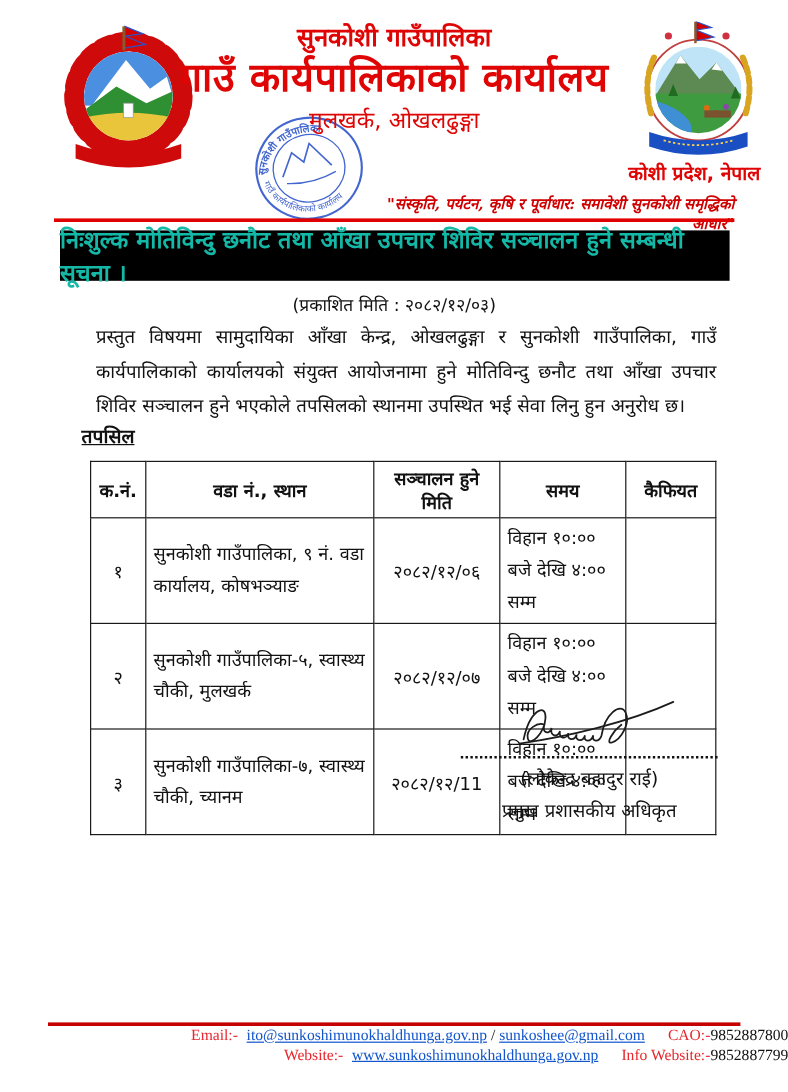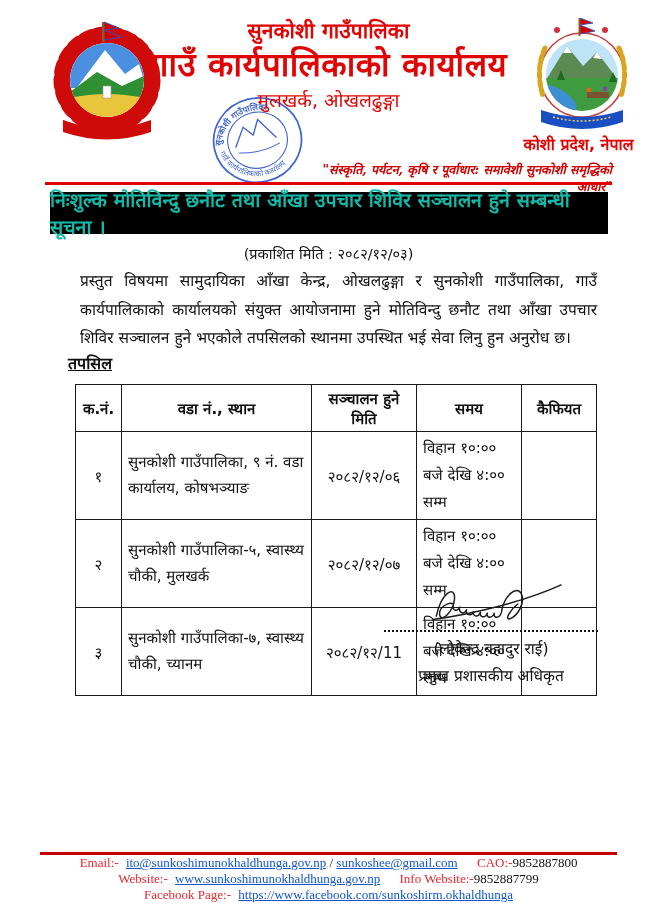--- a/index.html
+++ b/index.html
@@ -50,21 +50,21 @@
   td.c-date { text-align:center; }
   td.c-time { text-align:left; line-height:1.8; }
   
   .sig-block { position:absolute; right:52px; top:578px; width:228px; text-align:center; }
   .sig-img   { width:160px; height:52px; margin-left:40px; display:block; }
   .sig-dots  { width:214px; margin:0 auto; border-bottom:2.4px dotted #111; height:1px; }
   .sig-name  { font-size:15.5px; margin-top:5px; }
   .sig-title { font-size:15.5px; margin-top:5px; }
   
   .foot-rule { position:absolute; left:40px; top:852px; width:577px; height:3px; background:#c40000; }
-  .footer { position:absolute; left:0; top:856px; width:100%; text-align:center;
+  .footer { position:absolute; left:0; top:856px; width:100%; text-align:right;
             font-family:"Liberation Serif", serif; font-size:13px; line-height:1.15; }
   .footer .row { margin-bottom:1px; }
   .f-label { color:#e8262d; }
   .f-link  { color:#1155cc; text-decoration:underline; }
   .f-plain { color:#111; }
   .gap { display:inline-block; width:16px; }
   .gap-s { display:inline-block; width:4px; }
 </style>
 </head>
 <body>
@@ -217,19 +217,15 @@
       <span class="f-link">ito@sunkoshimunokhaldhunga.gov.np</span>
       <span class="f-plain">/</span>
       <span class="f-link">sunkoshee@gmail.com</span><span class="gap"></span>
       <span class="f-label">CAO:-</span><span class="f-plain">9852887800</span>
     </div>
     <div class="row">
       <span class="f-label">Website:-</span><span class="gap-s"></span>
       <span class="f-link">www.sunkoshimunokhaldhunga.gov.np</span><span class="gap"></span>
       <span class="f-label">Info Website:-</span><span class="f-plain">9852887799</span>
     </div>
-    <div class="row">
-      <span class="f-label">Facebook Page:-</span><span class="gap-s"></span>
-      <span class="f-link">https://www.facebook.com/sunkoshirm.okhaldhunga</span>
-    </div>
   </div>
 
 </div>
 
 </body></html>

